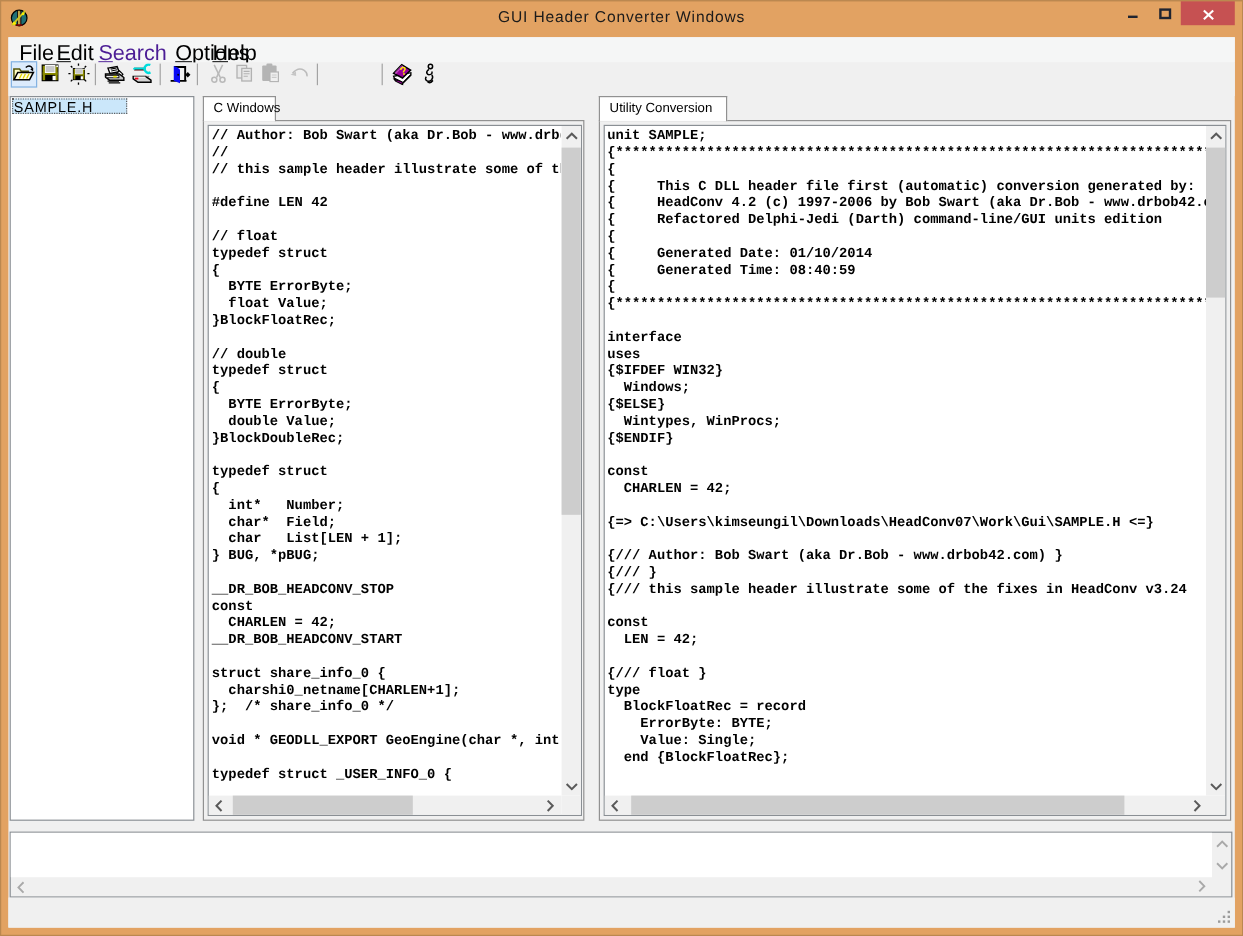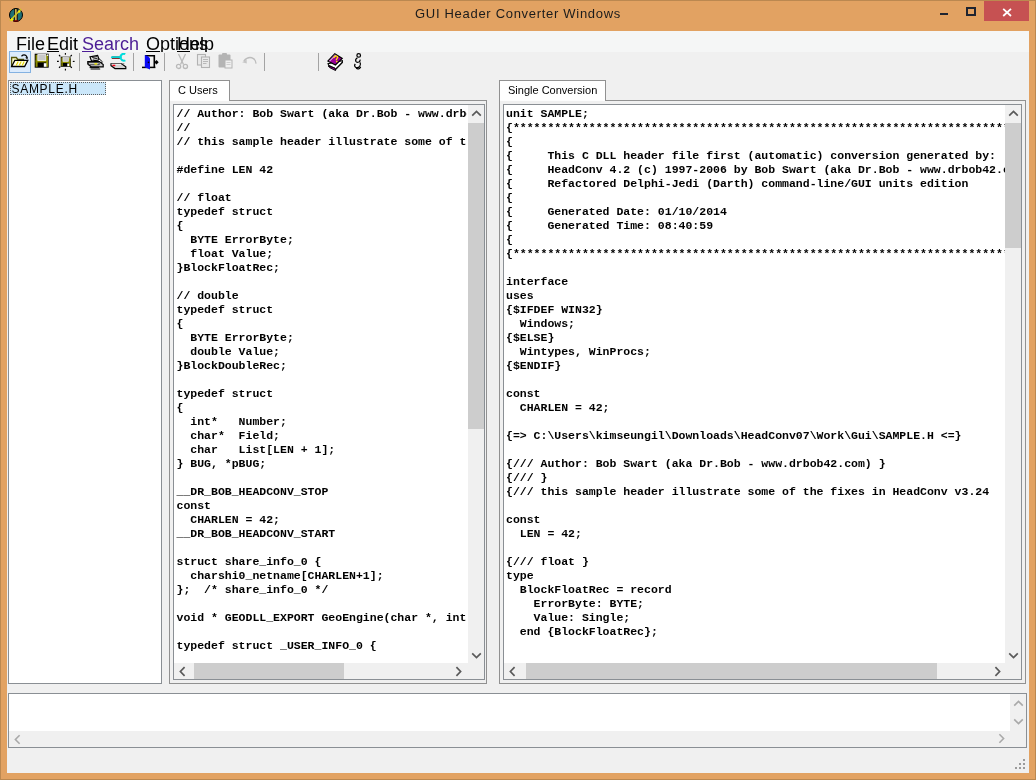--- a/index.html
+++ b/index.html
@@ -193,21 +193,21 @@
   </g>
 </svg>
 
 <div class="abs" id="listbox"></div>
 <div class="abs" id="lbsel"></div>
 <div class="abs" id="lbtext">SAMPLE.H</div>
 
 <div class="abs" id="page1"></div>
 <div class="abs" id="tab1"></div>
 <div class="abs" id="tab1cover"></div>
-<div class="tabtxt" style="left:178px">C Users</div>
+<div class="tabtxt" style="left:178px">C Windows</div>
 <div class="abs" id="memo1"></div>
 <pre class="code" id="code1">// Author: Bob Swart (aka Dr.Bob - www.drbob42.com)
 //
 // this sample header illustrate some of the fixes in HeadConv v3.24
 
 #define LEN 42
 
 // float
 typedef struct
 {
@@ -238,21 +238,21 @@
   charshi0_netname[CHARLEN+1];
 };  /* share_info_0 */
 
 void * GEODLL_EXPORT GeoEngine(char *, int, char *);
 
 typedef struct _USER_INFO_0 {</pre>
 
 <div class="abs" id="page2"></div>
 <div class="abs" id="tab2"></div>
 <div class="abs" id="tab2cover"></div>
-<div class="tabtxt" style="left:508px">Single Conversion</div>
+<div class="tabtxt" style="left:508px">Utility Conversion</div>
 <div class="abs" id="memo2"></div>
 <pre class="code" id="code2">unit SAMPLE;
 {***************************************************************************
 {
 {     This C DLL header file first (automatic) conversion generated by:
 {     HeadConv 4.2 (c) 1997-2006 by Bob Swart (aka Dr.Bob - www.drbob42.com)
 {     Refactored Delphi-Jedi (Darth) command-line/GUI units edition
 {
 {     Generated Date: 01/10/2014
 {     Generated Time: 08:40:59

